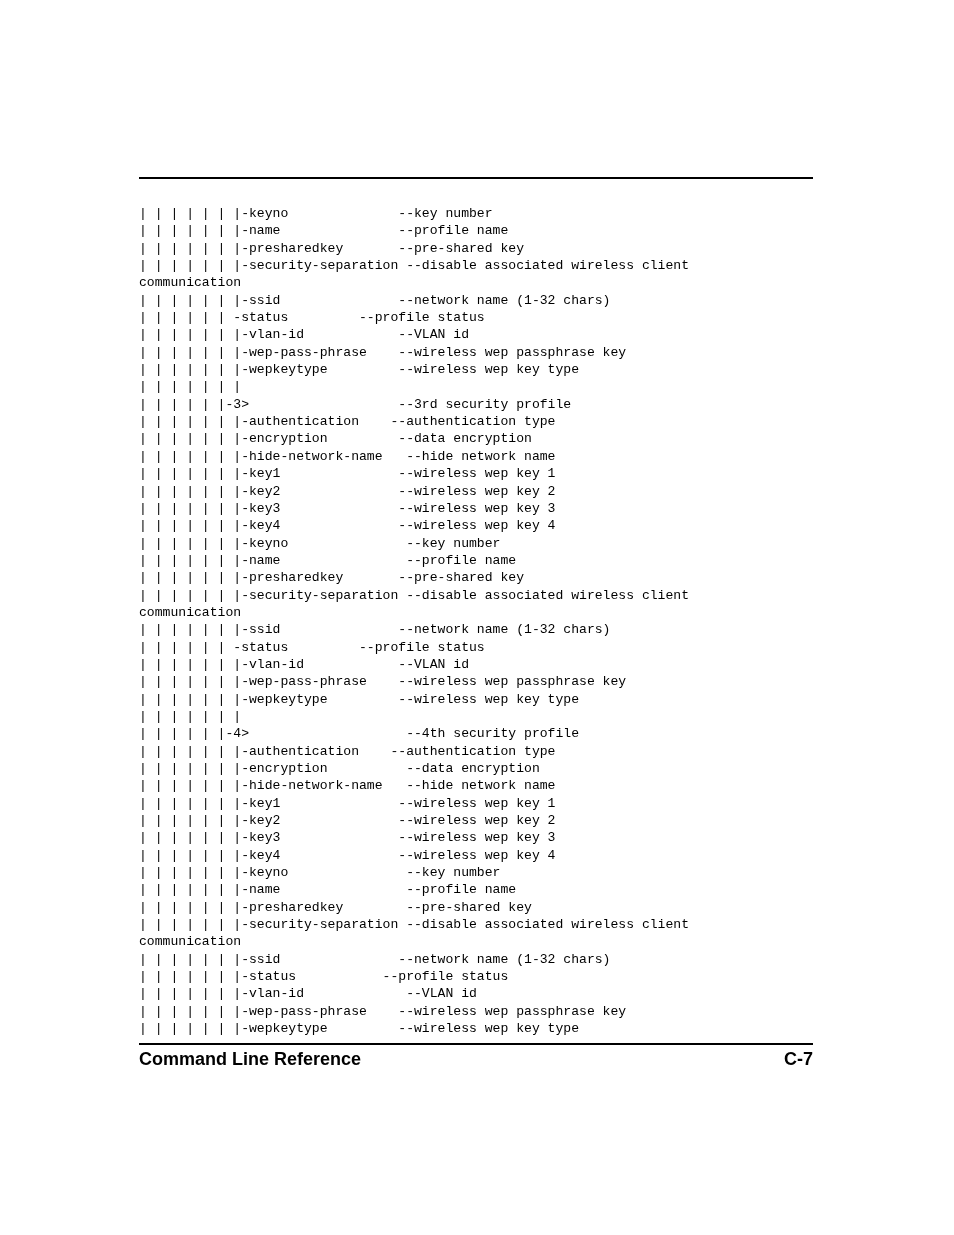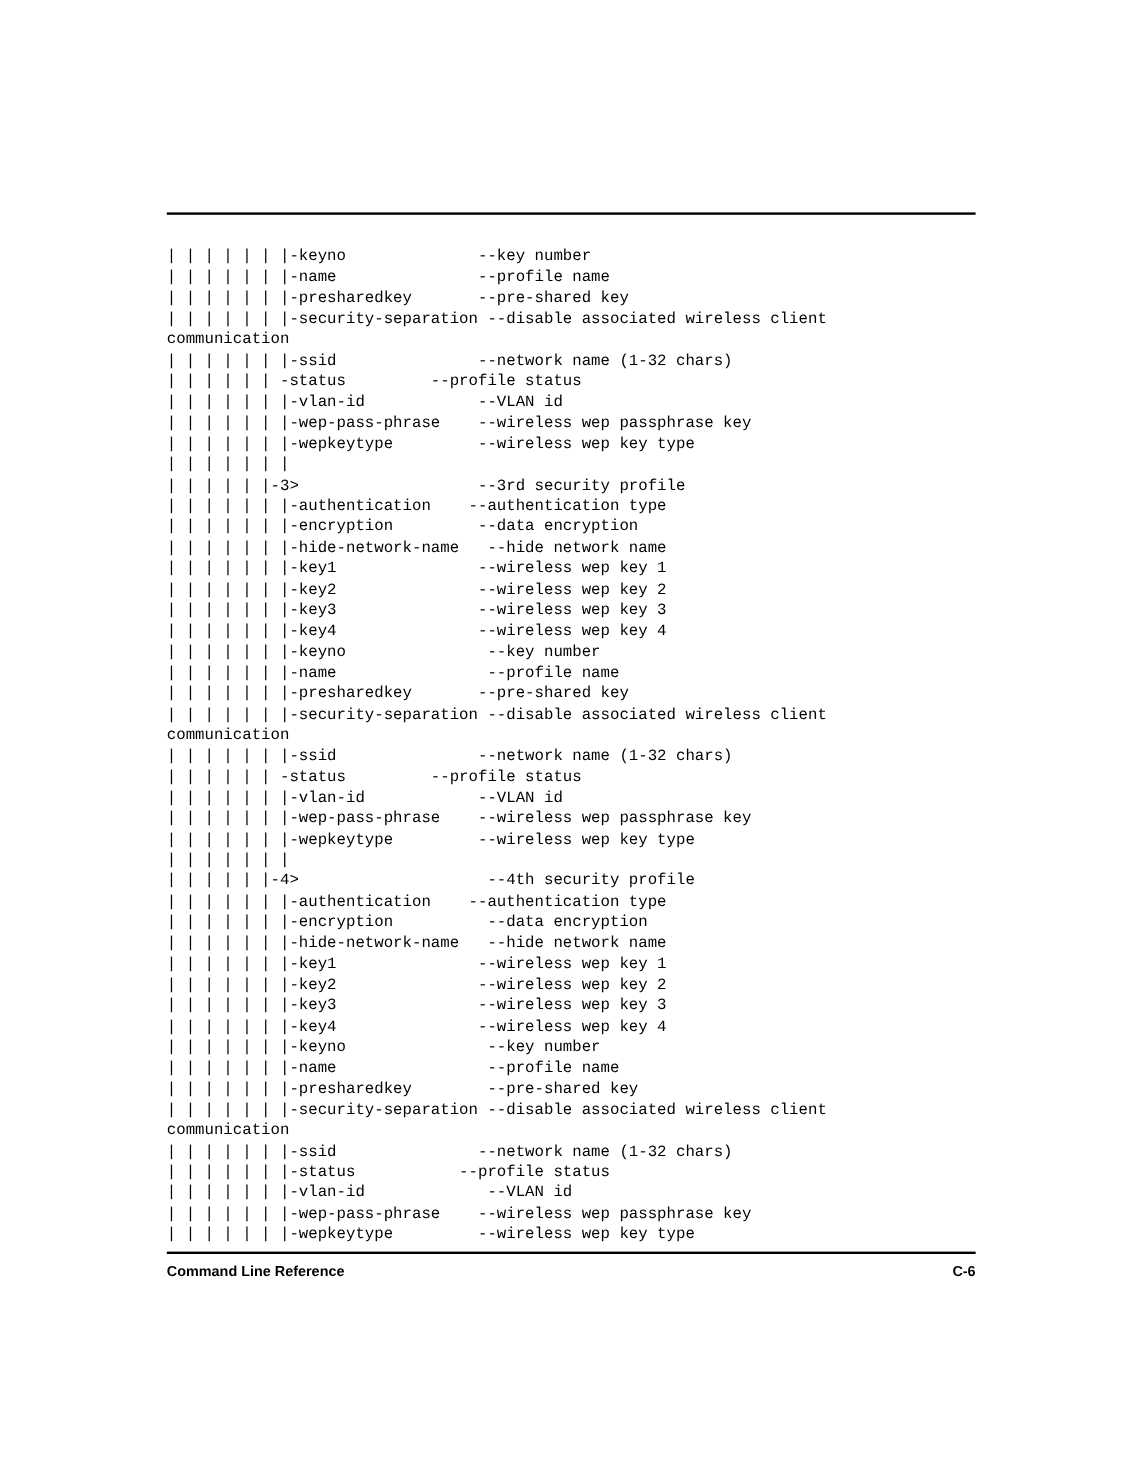--- a/index.html
+++ b/index.html
@@ -65,36 +65,36 @@
   .footer {
     position: absolute;
     left: 139px;
     top: 1048px;
     width: 674px;
     height: 22px;
     display: flex;
     align-items: center;
     justify-content: space-between;
     font-family: "Liberation Sans", sans-serif;
-    font-size: 12px;
+    font-size: 18px;
     font-weight: bold;
     color: #000000;
   }
   .footer-title { white-space: pre; }
   .footer-page { white-space: pre; }
 </style>
 </head>
 <body>
 
 <div class="page">
 
   <div class="top-rule"></div>
 
   <div class="cli-block"><div class="cli-line">| | | | | | |-keyno              --key number</div><div class="cli-line">| | | | | | |-name               --profile name</div><div class="cli-line">| | | | | | |-presharedkey       --pre-shared key</div><div class="cli-line">| | | | | | |-security-separation --disable associated wireless client</div><div class="cli-line">communication</div><div class="cli-line">| | | | | | |-ssid               --network name (1-32 chars)</div><div class="cli-line">| | | | | | -status         --profile status</div><div class="cli-line">| | | | | | |-vlan-id            --VLAN id</div><div class="cli-line">| | | | | | |-wep-pass-phrase    --wireless wep passphrase key</div><div class="cli-line">| | | | | | |-wepkeytype         --wireless wep key type</div><div class="cli-line">| | | | | | |</div><div class="cli-line">| | | | | |-3&gt;                   --3rd security profile</div><div class="cli-line">| | | | | | |-authentication    --authentication type</div><div class="cli-line">| | | | | | |-encryption         --data encryption</div><div class="cli-line">| | | | | | |-hide-network-name   --hide network name</div><div class="cli-line">| | | | | | |-key1               --wireless wep key 1</div><div class="cli-line">| | | | | | |-key2               --wireless wep key 2</div><div class="cli-line">| | | | | | |-key3               --wireless wep key 3</div><div class="cli-line">| | | | | | |-key4               --wireless wep key 4</div><div class="cli-line">| | | | | | |-keyno               --key number</div><div class="cli-line">| | | | | | |-name                --profile name</div><div class="cli-line">| | | | | | |-presharedkey       --pre-shared key</div><div class="cli-line">| | | | | | |-security-separation --disable associated wireless client</div><div class="cli-line">communication</div><div class="cli-line">| | | | | | |-ssid               --network name (1-32 chars)</div><div class="cli-line">| | | | | | -status         --profile status</div><div class="cli-line">| | | | | | |-vlan-id            --VLAN id</div><div class="cli-line">| | | | | | |-wep-pass-phrase    --wireless wep passphrase key</div><div class="cli-line">| | | | | | |-wepkeytype         --wireless wep key type</div><div class="cli-line">| | | | | | |</div><div class="cli-line">| | | | | |-4&gt;                    --4th security profile</div><div class="cli-line">| | | | | | |-authentication    --authentication type</div><div class="cli-line">| | | | | | |-encryption          --data encryption</div><div class="cli-line">| | | | | | |-hide-network-name   --hide network name</div><div class="cli-line">| | | | | | |-key1               --wireless wep key 1</div><div class="cli-line">| | | | | | |-key2               --wireless wep key 2</div><div class="cli-line">| | | | | | |-key3               --wireless wep key 3</div><div class="cli-line">| | | | | | |-key4               --wireless wep key 4</div><div class="cli-line">| | | | | | |-keyno               --key number</div><div class="cli-line">| | | | | | |-name                --profile name</div><div class="cli-line">| | | | | | |-presharedkey        --pre-shared key</div><div class="cli-line">| | | | | | |-security-separation --disable associated wireless client</div><div class="cli-line">communication</div><div class="cli-line">| | | | | | |-ssid               --network name (1-32 chars)</div><div class="cli-line">| | | | | | |-status           --profile status</div><div class="cli-line">| | | | | | |-vlan-id             --VLAN id</div><div class="cli-line">| | | | | | |-wep-pass-phrase    --wireless wep passphrase key</div><div class="cli-line">| | | | | | |-wepkeytype         --wireless wep key type</div></div>
 
   <div class="footer-rule"></div>
 
   <div class="footer">
     <span class="footer-title">Command Line Reference</span>
-    <span class="footer-page">C-6</span>
+    <span class="footer-page">C-7</span>
   </div>
 
 </div>
 
 </body></html>

